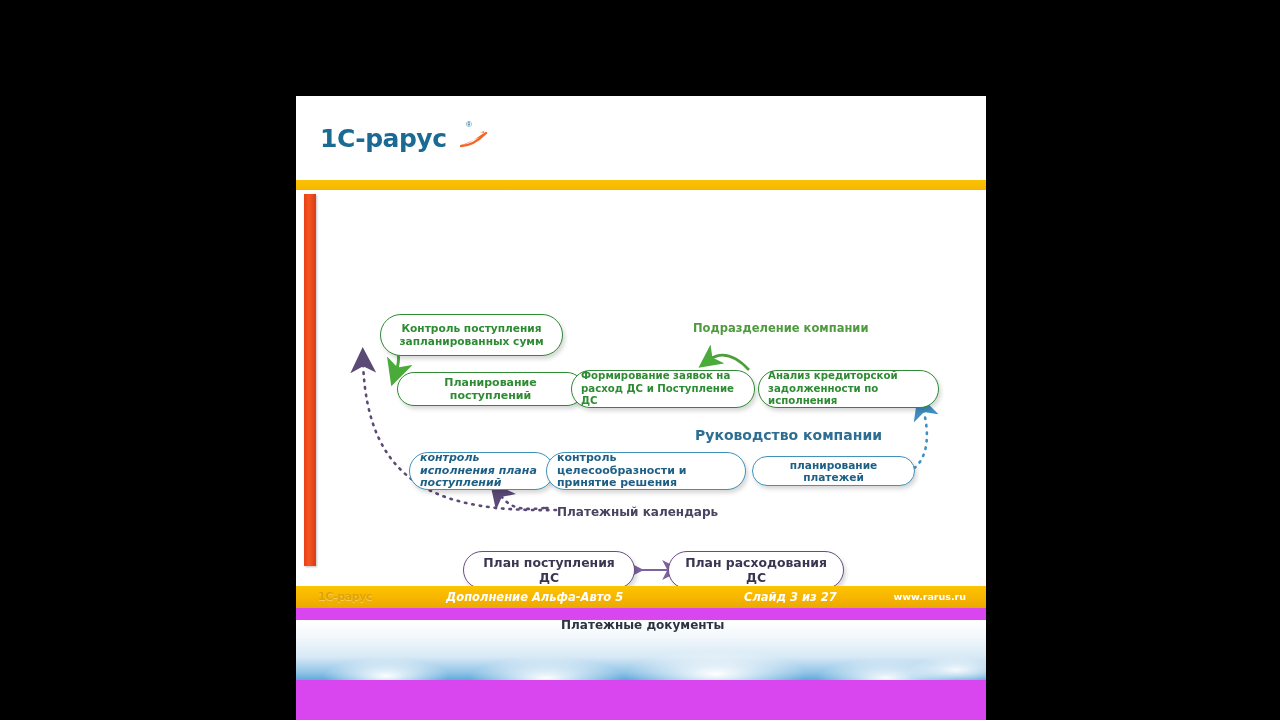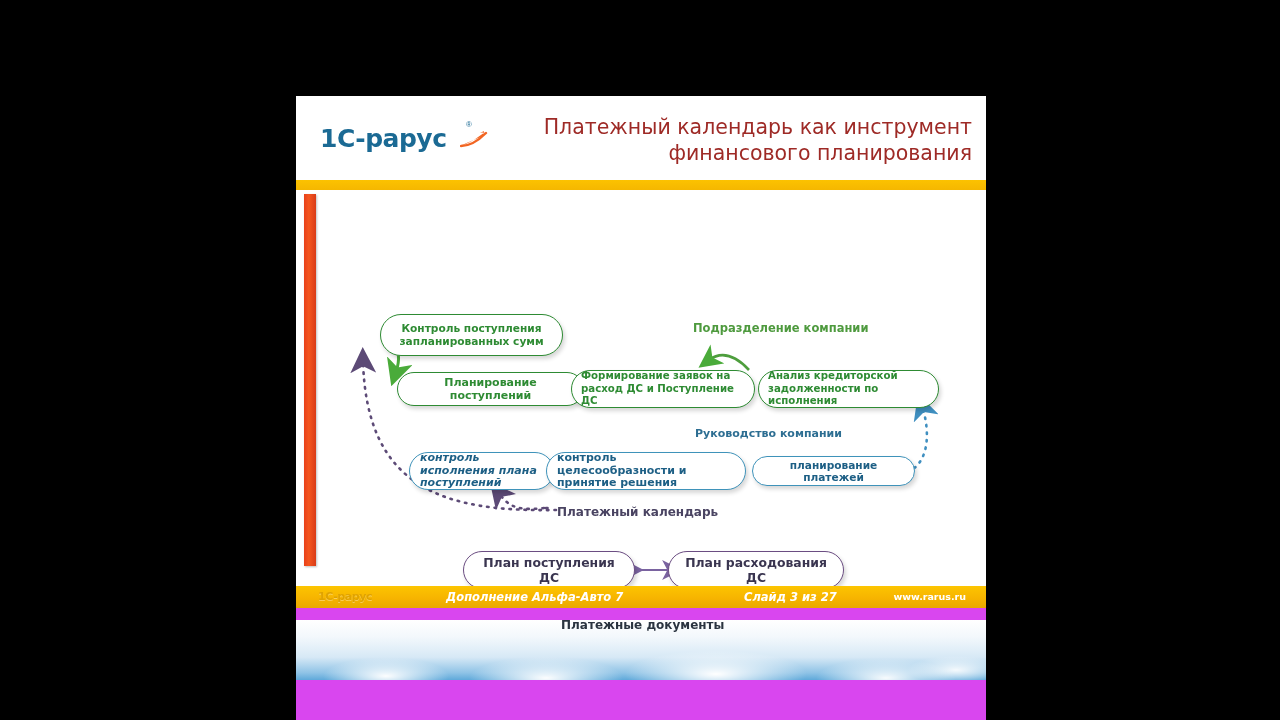--- a/index.html
+++ b/index.html
@@ -108,40 +108,39 @@
   .purple{border:1.6px solid #6b4d82;color:#3a3550;}
 
   .ctr{justify-content:flex-start;text-align:center;}
   .lft{justify-content:center;text-align:left;}
 
   .lbl{
     position:absolute;font-family:"DejaVu Sans", sans-serif;
     font-weight:700;white-space:nowrap;
   }
   .lbl-green{color:#4e9a3e;font-size:11.5px;}
-  .lbl-blue{color:#2d6e92;font-size:11px;}
+  .lbl-blue{color:#2d6e92;font-size:14px;}
   .lbl-purple{color:#4a4462;font-size:12px;}
   .lbl-dark{color:#2b3440;font-size:12px;}
 </style>
 </head>
 <body>
 
 <div id="stage">
   <div id="slide">
 
     <div id="header">
       <div id="logo">
         <div class="logo-text">1C-рарус</div>
         <div class="logo-reg">®</div>
         <svg class="logo-swoosh" viewBox="0 0 28 18">
           <path d="M2 15 C8 14 16 9 25 2 L20 3 L24 1 L23 6 Z" fill="#f26522"></path>
           <path d="M1 16 C9 16 18 11 26 3" stroke="#f26522" stroke-width="2.4" fill="none" stroke-linecap="round"></path>
         </svg>
       </div>
-      <div id="title">Платежный календарь как инструмент финансового планирования</div>
     </div>
     <div id="yellowbar"></div>
 
     <div id="bodyarea">
       <div id="redbar"></div>
       <div id="sky"></div>
 
       <div id="diagram">
 
         <svg width="690" height="404">
@@ -213,19 +212,19 @@
 
         <div class="node purple ctr" style="left:372px;top:361px;width:176px;height:38px;font-size:12.4px;padding:0 10px;">
           <span>План расходования ДС</span>
         </div>
 
       </div>
     </div>
 
     <div id="footer">
       <div class="f-logo">1C-рарус</div>
-      <div class="f-mid">Дополнение Альфа-Авто 7</div>
+      <div class="f-mid">Дополнение Альфа-Авто 5</div>
       <div class="f-slide">Слайд 3 из 27</div>
       <div class="f-url">www.rarus.ru</div>
     </div>
 
   </div>
 </div>
 
 </body></html>

